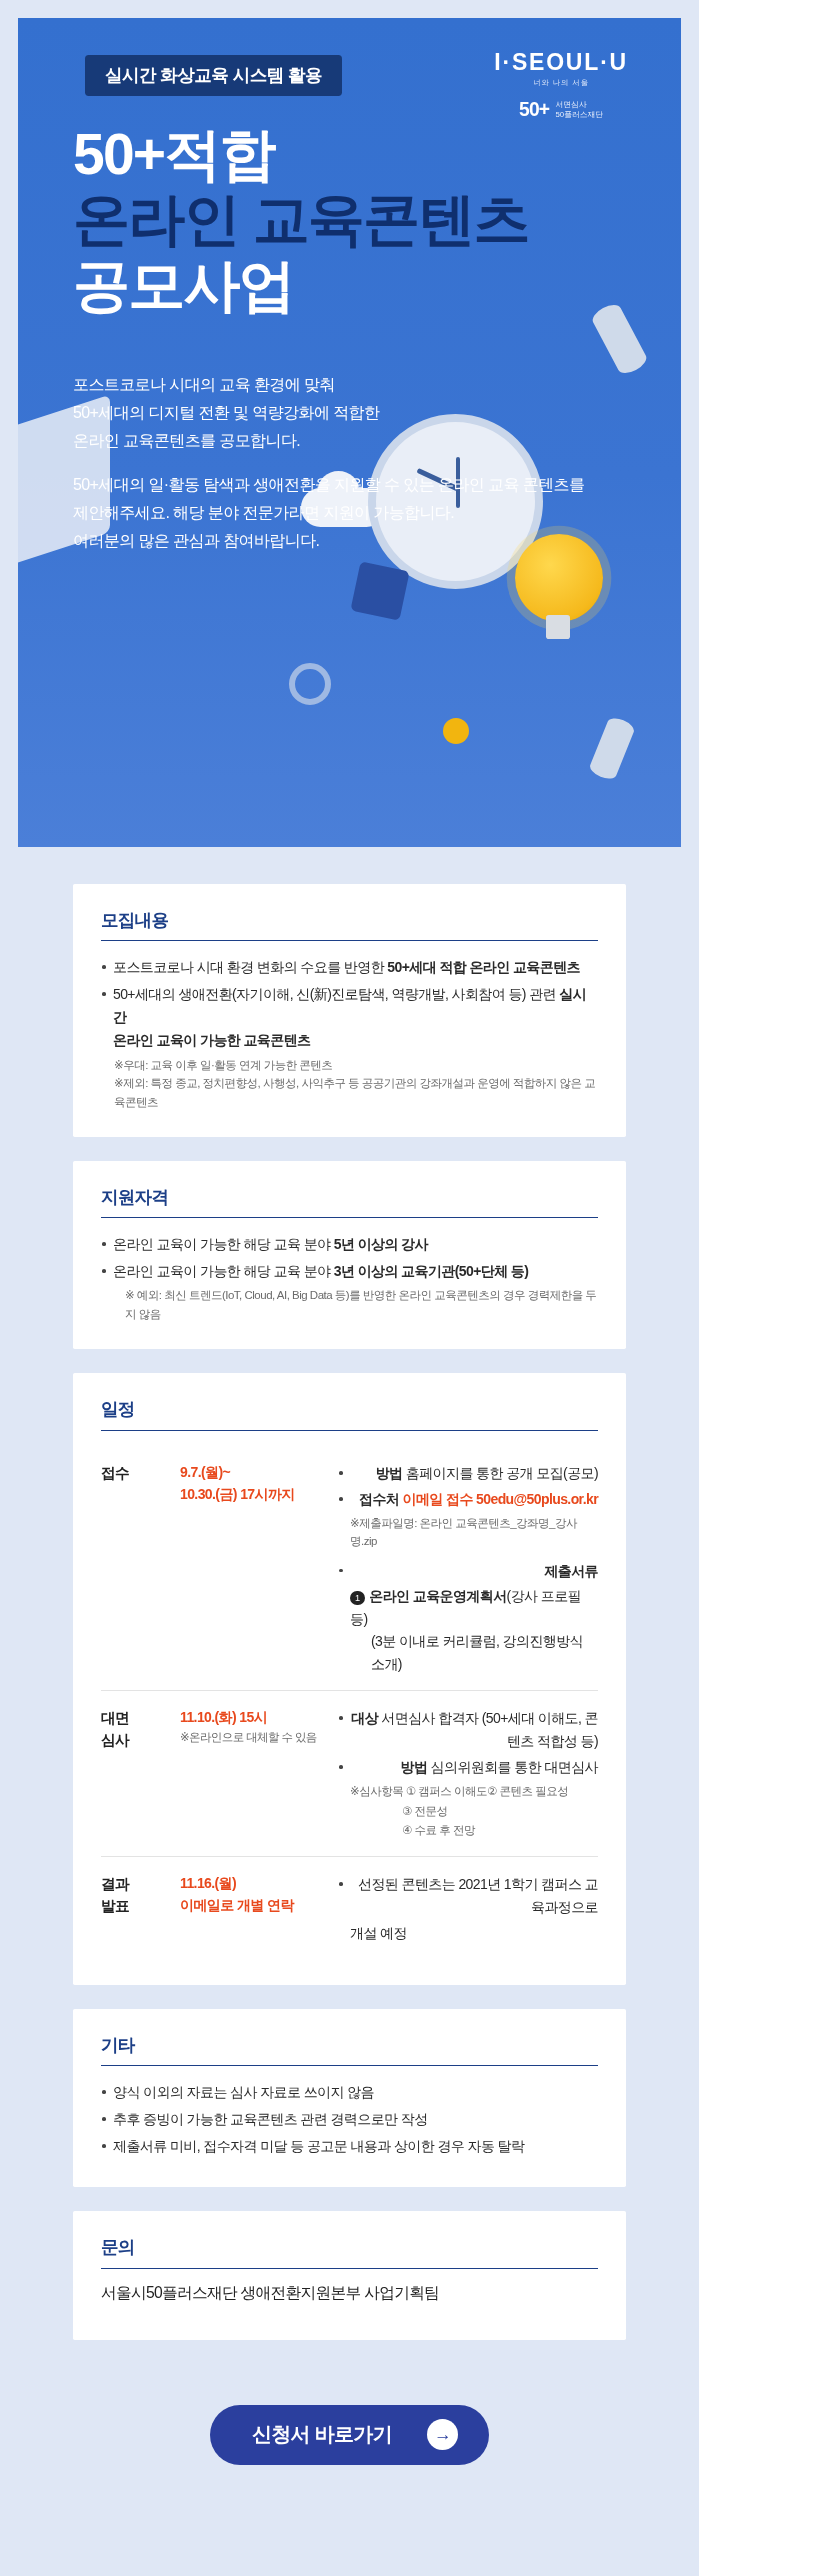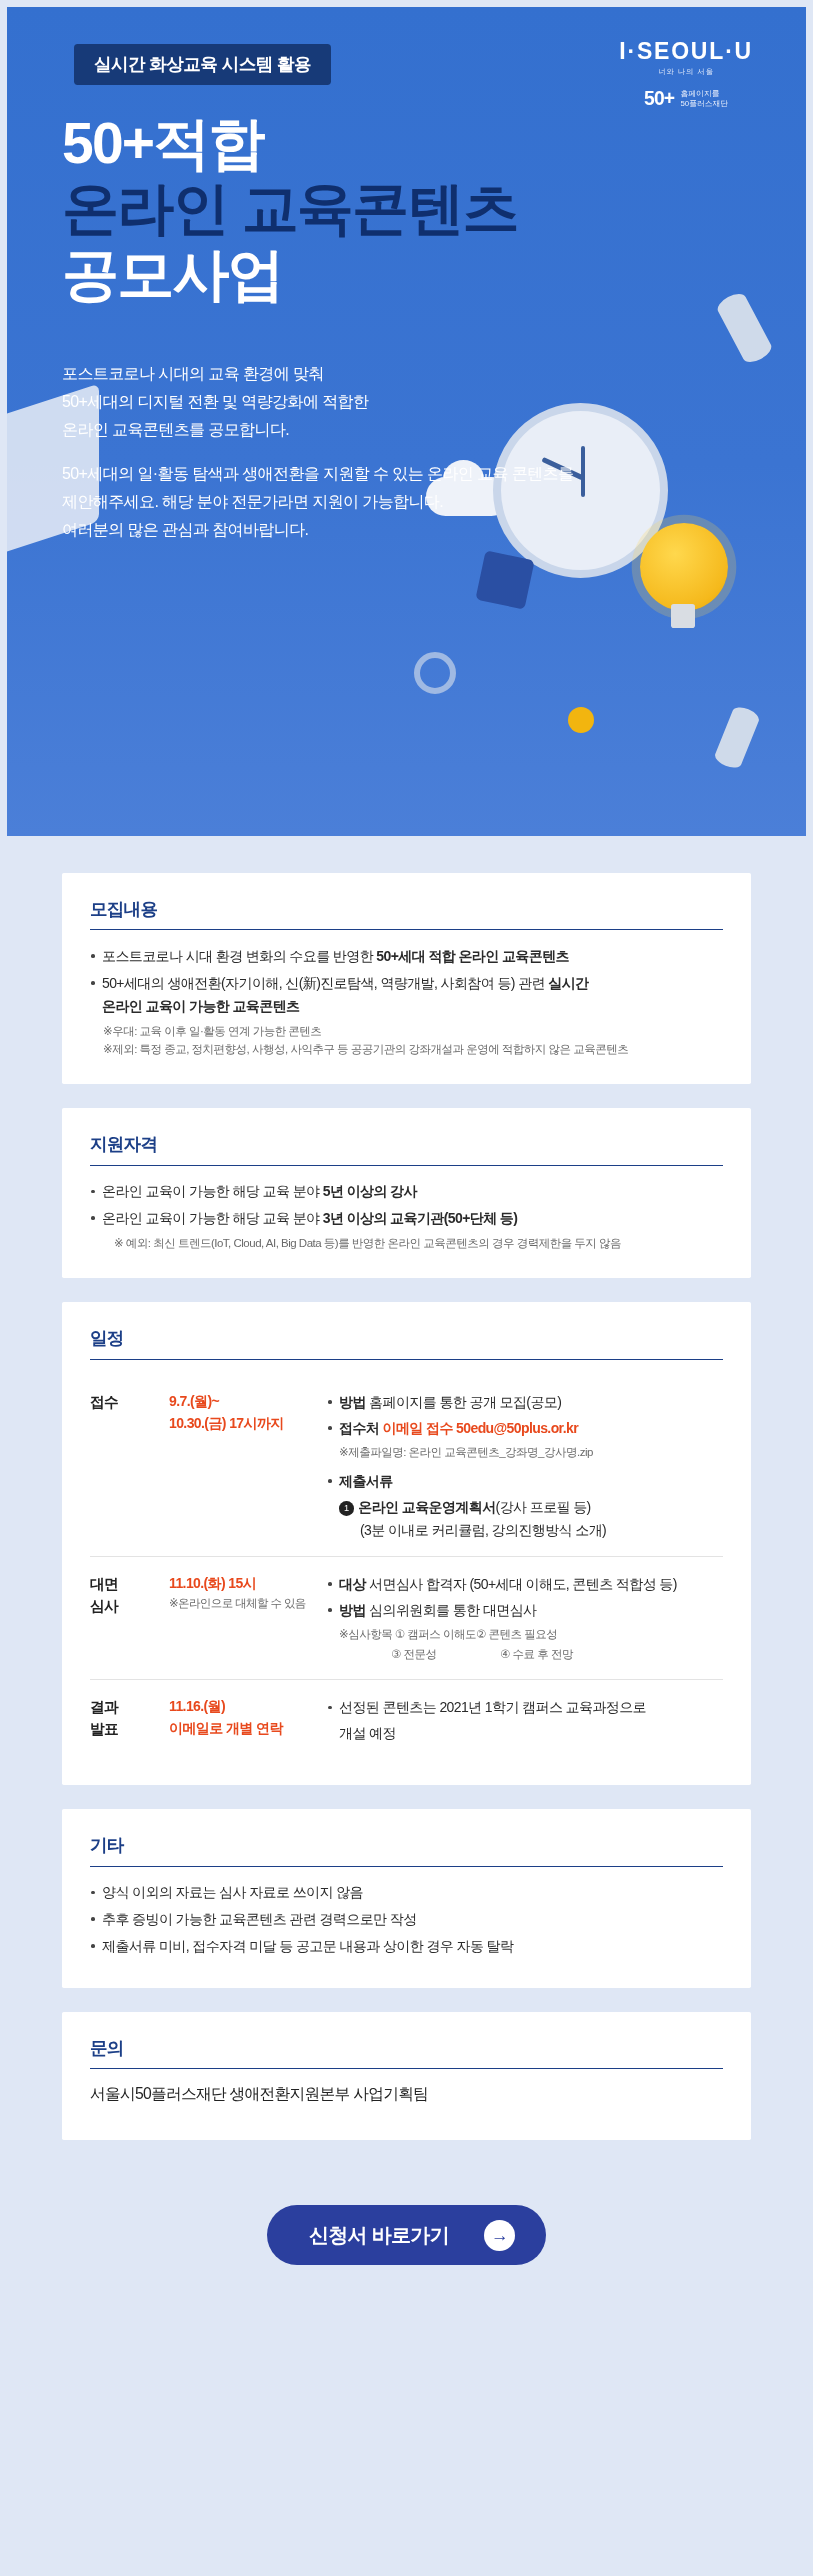--- a/index.html
+++ b/index.html
@@ -3,25 +3,25 @@
 <meta charset="utf-8">
 <style>
   * { box-sizing: border-box; margin: 0; padding: 0; }
   body {
     width: 829px;
     font-family: "Liberation Sans", "DejaVu Sans", sans-serif;
     background: #ffffff;
     color: #222;
   }
   .page {
-    width: 813px;
+    width: 699px;
     min-height: 2576px;
     position: relative;
     background: #dfe7f5;
-    padding: 7px;
+    padding: 18px;
     overflow: hidden;
   }
 
   
   .hero {
     position: relative;
     background: #2f6fd0;
     background: linear-gradient(180deg, #3470cf 0%, #3b74d2 55%, #4b7fd8 100%);
     padding: 37px 55px 64px 55px;
     min-height: 829px;
@@ -281,21 +281,21 @@
     line-height: 1.55;
     letter-spacing: -0.6px;
   }
   .sched-c2 .sub {
     color: #6a6a6a;
     font-weight: normal;
     font-size: 11.5px;
     line-height: 1.5;
   }
   .sched-c3 { flex: 1; }
-  .sched-c3 .bullet { font-size: 14px; margin-bottom: 2.8px; }
+  .sched-c3 .bullet { font-size: 14px; margin-bottom: 2.8px; text-align: right; }
   .accent { color: #e8491d; font-weight: bold; }
   .num-badge {
     display: inline-block;
     width: 14.7px; height: 14.7px;
     line-height: 14.7px;
     border-radius: 50%;
     background: #222;
     color: #fff;
     font-size: 9.2px;
     text-align: center;
@@ -390,21 +390,21 @@
     <div class="illus ring1"></div>
     <div class="illus ball1"></div>
     <div class="illus cyl2"></div>
 
     <div class="logo-zone">
       <div class="logo-main">I·SEOUL·U</div>
       <div class="logo-sub">너와 나의 서울</div>
       <div class="logo-row2">
         <div class="logo-50">50+</div>
         <div class="logo-org">
-          <div>홈페이지를</div>
+          <div>서면심사</div>
           <div>50플러스재단</div>
         </div>
       </div>
     </div>
 
     <div class="tag">실시간 화상교육 시스템 활용</div>
 
     <div class="title-block">
       <div class="title-1">50+적합</div>
       <div class="title-2">온라인 교육콘텐츠</div>

